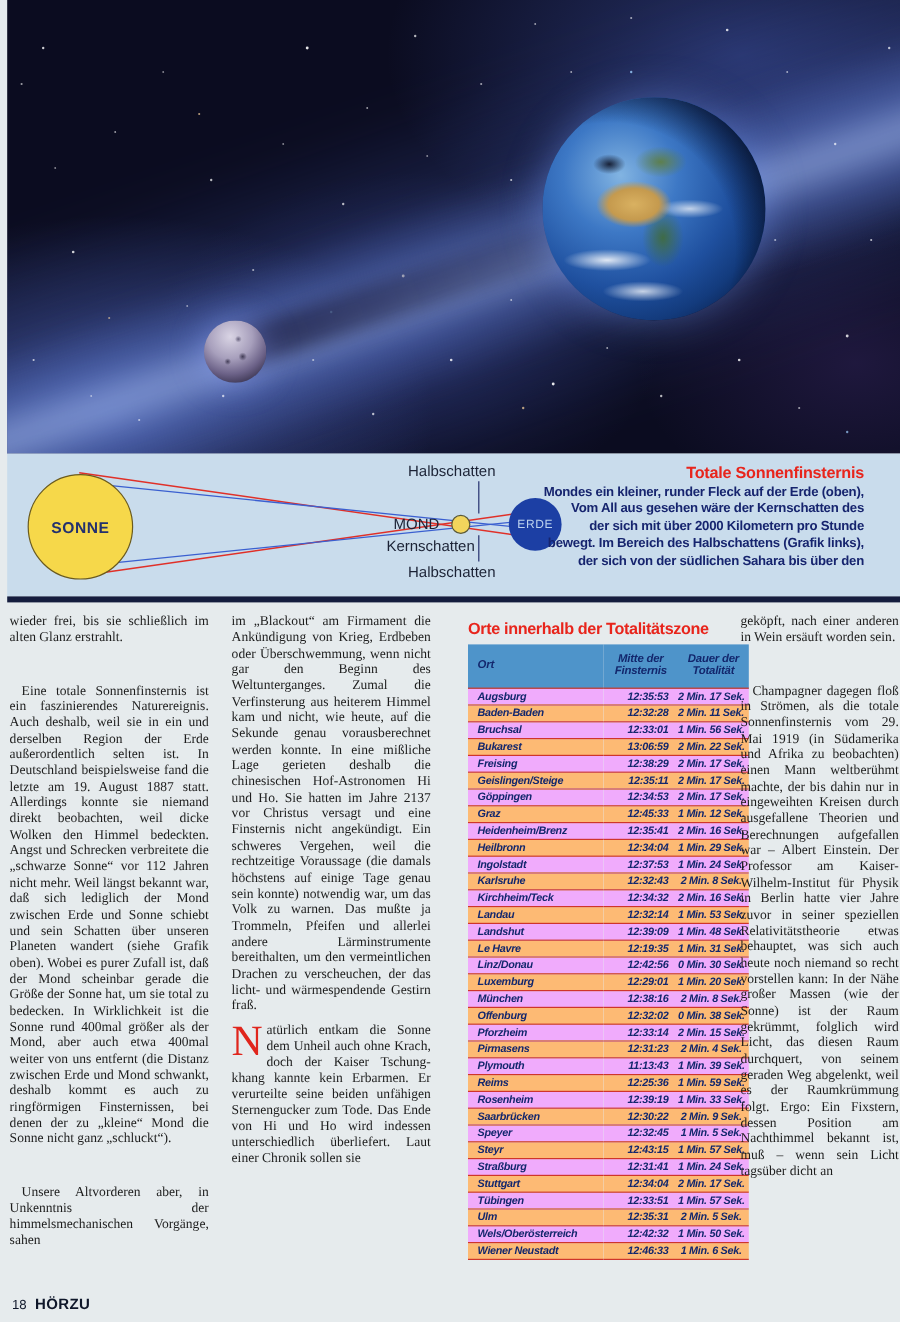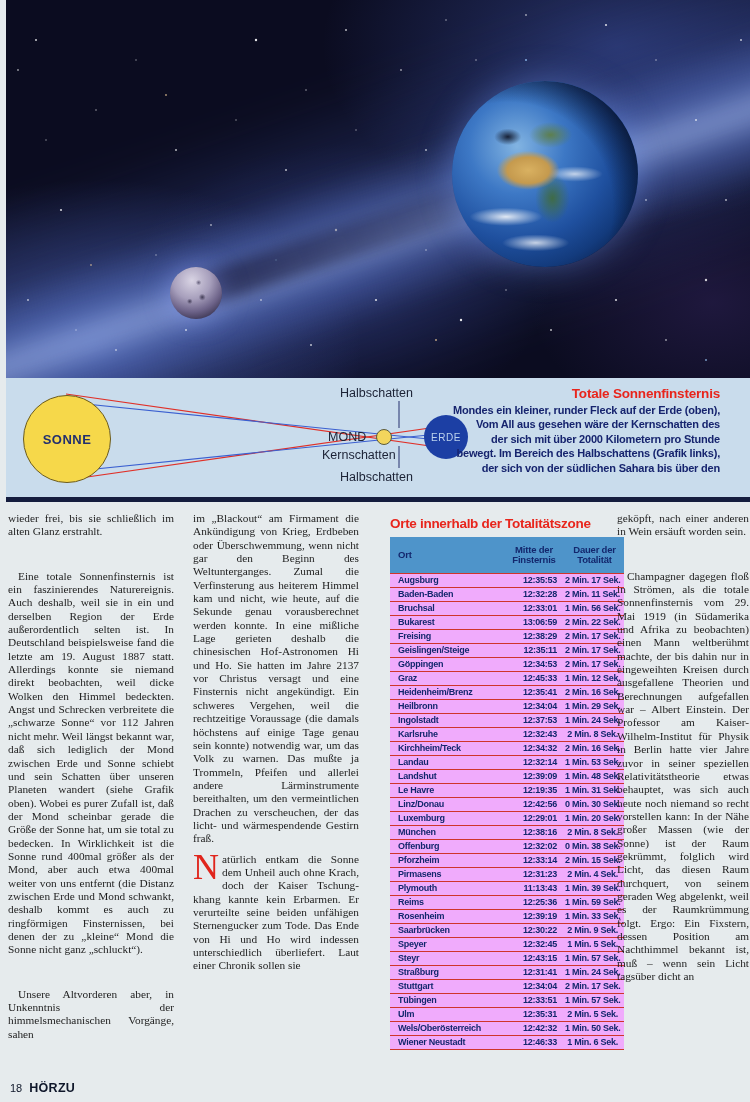--- a/index.html
+++ b/index.html
@@ -71,33 +71,33 @@
   .col p.ind{text-indent:10px;margin-top:31px;}
   .col1{left:8px;width:166px;}
   .col2{left:193px;width:166px;}
   .col3{left:617px;width:132px;}
   .dropcap-para{margin-top:7px !important;}
   .dropcap{float:left;font-size:36px;line-height:28px;color:#e0251c;padding-right:3px;font-family:"Liberation Serif",serif;}
 
   
   .tblock{position:absolute;left:390px;top:516px;width:221px;font-family:"Liberation Sans",sans-serif;}
   .ttitle{font-size:13.5px;font-weight:bold;color:#e8251c;letter-spacing:-.3px;margin-bottom:6px;white-space:nowrap;}
-  table.tbl{border-collapse:collapse;width:221px;table-layout:fixed;}
+  table.tbl{border-collapse:collapse;width:221px;table-layout:fixed;font-style:italic;}
   .tbl th{background:#4e94ca;color:#13276d;font-size:9.5px;line-height:10.5px;height:34px;vertical-align:middle;
     border-bottom:1px solid #cf352b;font-weight:bold;letter-spacing:-.2px;}
   .tbl th:nth-child(1){text-align:left;padding-left:8px;width:104px;}
   .tbl th:nth-child(2){width:60px;text-align:center;}
   .tbl th:nth-child(3){width:57px;text-align:center;}
   .tbl td{font-size:9px;font-weight:bold;color:#13276d;line-height:13px;padding:0;
     border-bottom:1px solid #cf352b;letter-spacing:-.25px;white-space:nowrap;overflow:hidden;}
   .tbl td:nth-child(1){padding-left:8px;}
   .tbl td:nth-child(2){text-align:right;padding-right:8px;}
   .tbl td:nth-child(3){text-align:right;padding-right:6px;}
   tr.even-pale td{background:#f0abfc;}
-  tr.odd-blue td{background:#f0abfc;}
+  tr.odd-blue td{background:#fdba74;}
 
   
   .footer{position:absolute;left:10px;top:1078px;font-family:"Liberation Sans",sans-serif;color:#0f172a;}
   .pagenum{font-size:11px;margin-right:7px;}
   .brand{font-size:12.5px;font-weight:bold;letter-spacing:.3px;}
 </style>
 </head>
 <body>
 
 <div class="page">

